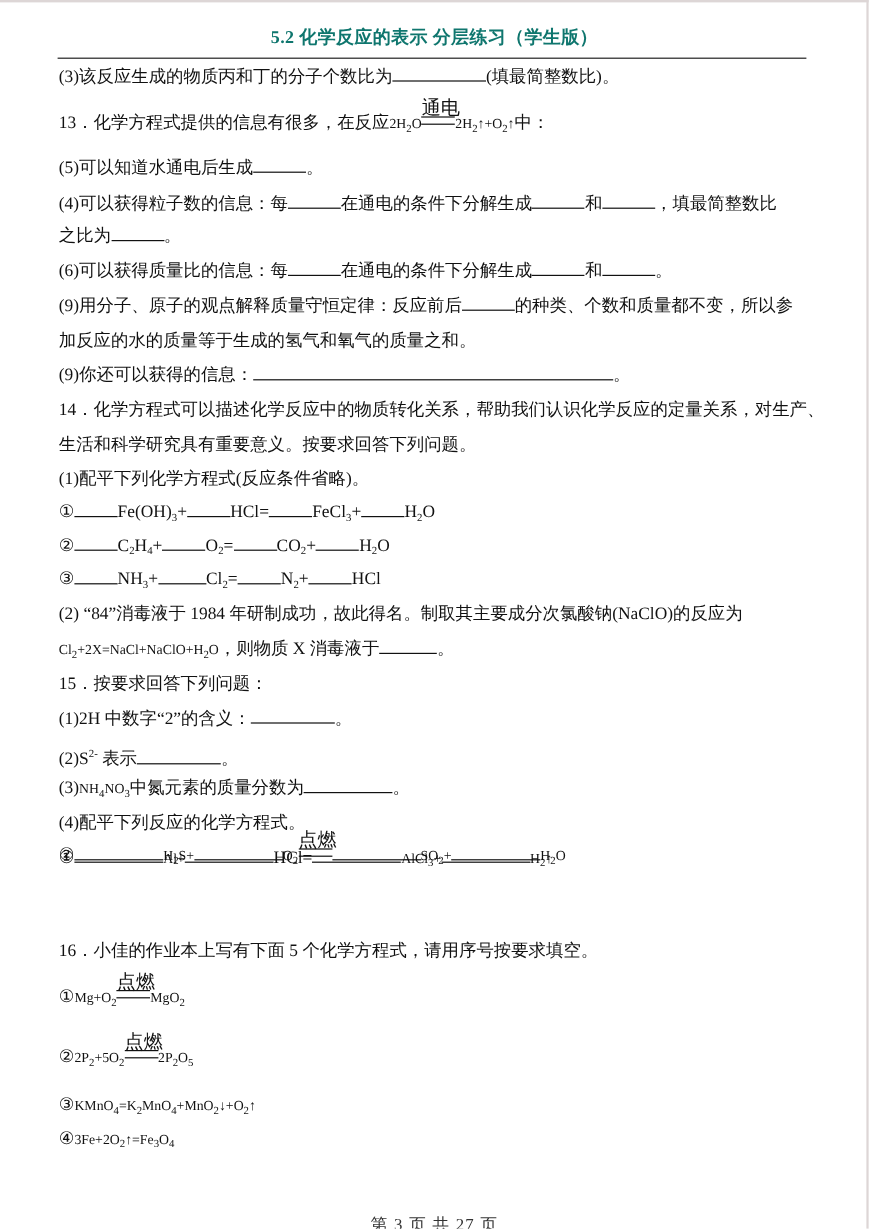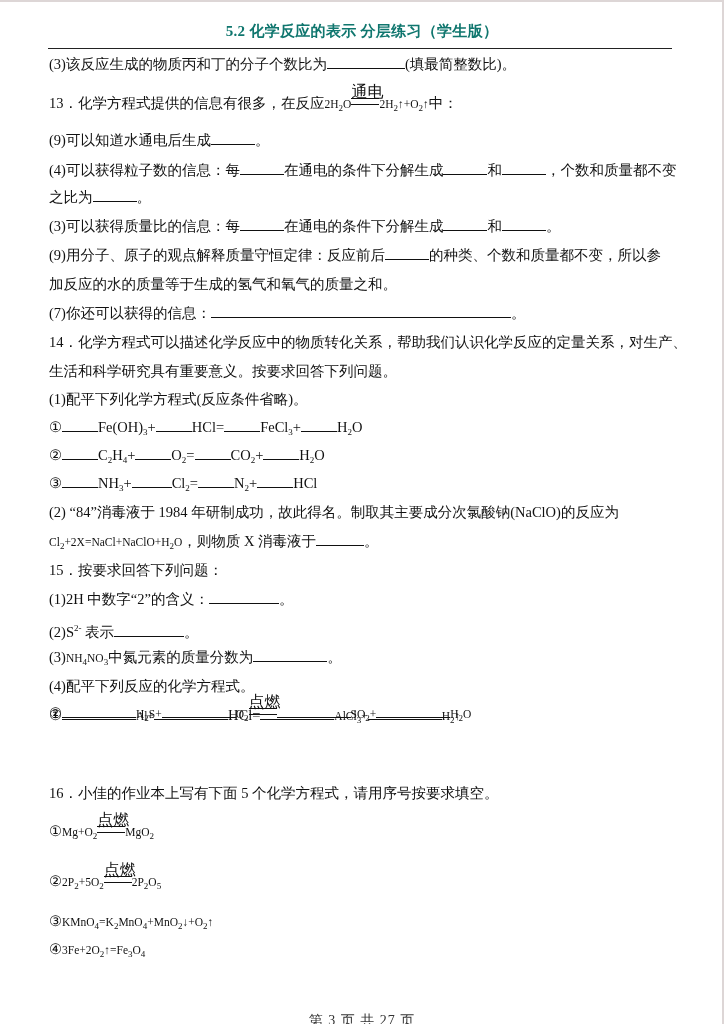--- a/index.html
+++ b/index.html
@@ -35,43 +35,43 @@
 
 <div class="line" style="top:55px">
   <span>(3)该反应生成的物质丙和丁的分子个数比为</span><span class="blank b78"></span><span>(填最简整数比)。</span>
 </div>
 
 <div class="line" style="top:94px">
   <span>13．化学方程式提供的信息有很多，在反应</span><span class="small"><span>2H</span><span class="sub">2</span><span>O</span><span class="cond"><span class="c-top">通电</span><span class="c-eq"></span></span><span>2H</span><span class="sub">2</span><span>↑+O</span><span class="sub">2</span><span>↑</span></span><span>中：</span>
 </div>
 
 <div class="line" style="top:131px">
-  <span>(9)可以知道水通电后生成</span><span class="blank b44"></span><span>。</span>
+  <span>(5)可以知道水通电后生成</span><span class="blank b44"></span><span>。</span>
 </div>
 
 <div class="line" style="top:161px">
-  <span>(4)可以获得粒子数的信息：每</span><span class="blank b44"></span><span>在通电的条件下分解生成</span><span class="blank b44"></span><span>和</span><span class="blank b44"></span><span>，个数和质量都不变</span>
+  <span>(4)可以获得粒子数的信息：每</span><span class="blank b44"></span><span>在通电的条件下分解生成</span><span class="blank b44"></span><span>和</span><span class="blank b44"></span><span>，填最简整数比</span>
 </div>
 <div class="line" style="top:188px">
   <span>之比为</span><span class="blank b44"></span><span>。</span>
 </div>
 
 <div class="line" style="top:217px">
-  <span>(3)可以获得质量比的信息：每</span><span class="blank b44"></span><span>在通电的条件下分解生成</span><span class="blank b44"></span><span>和</span><span class="blank b44"></span><span>。</span>
+  <span>(6)可以获得质量比的信息：每</span><span class="blank b44"></span><span>在通电的条件下分解生成</span><span class="blank b44"></span><span>和</span><span class="blank b44"></span><span>。</span>
 </div>
 
 <div class="line" style="top:246px">
   <span>(9)用分子、原子的观点解释质量守恒定律：反应前后</span><span class="blank b44"></span><span>的种类、个数和质量都不变，所以参</span>
 </div>
 <div class="line" style="top:275px">
   <span>加反应的水的质量等于生成的氢气和氧气的质量之和。</span>
 </div>
 
 <div class="line" style="top:304px">
-  <span>(7)你还可以获得的信息：</span><span class="blank b300"></span><span>。</span>
+  <span>(9)你还可以获得的信息：</span><span class="blank b300"></span><span>。</span>
 </div>
 
 <div class="line" style="top:333px"><span>14．化学方程式可以描述化学反应中的物质转化关系，帮助我们认识化学反应的定量关系，对生产、</span></div>
 <div class="line" style="top:362px"><span>生活和科学研究具有重要意义。按要求回答下列问题。</span></div>
 <div class="line" style="top:390px"><span>(1)配平下列化学方程式(反应条件省略)。</span></div>
 
 <div class="line" style="top:418px">
   <span>①</span><span class="blank b36"></span><span>Fe(OH)</span><span class="sub">3</span><span>+</span><span class="blank b36"></span><span>HCl=</span><span class="blank b36"></span><span>FeCl</span><span class="sub">3</span><span>+</span><span class="blank b36"></span><span>H</span><span class="sub">2</span><span>O</span>
 </div>
 

